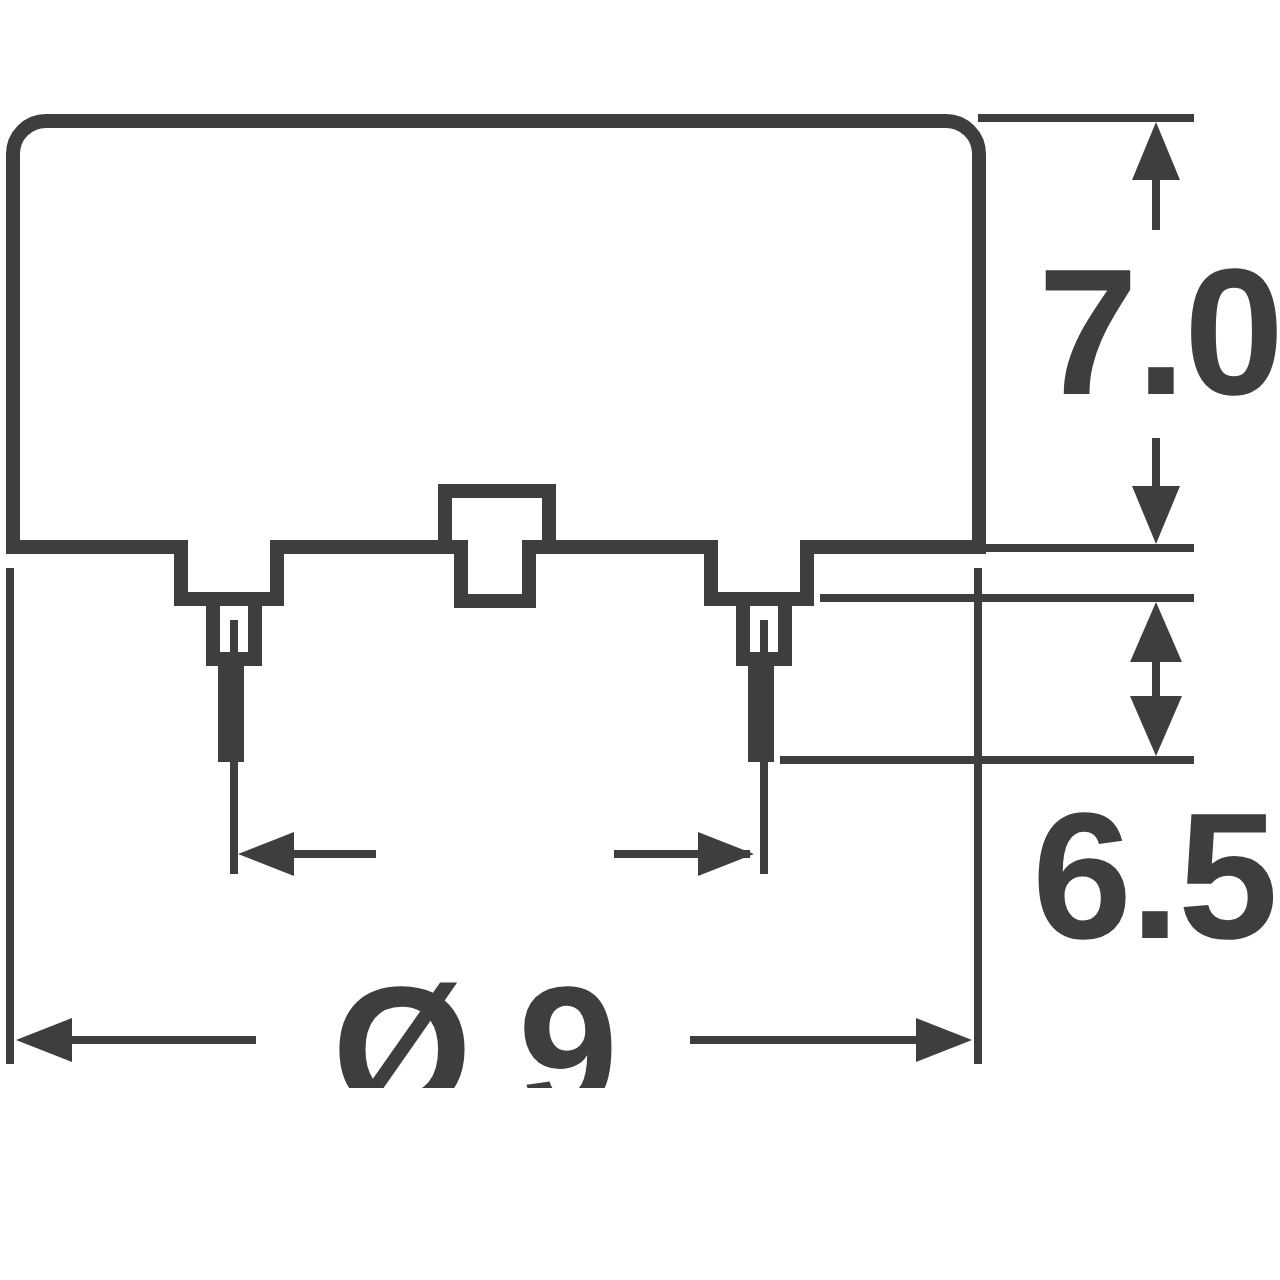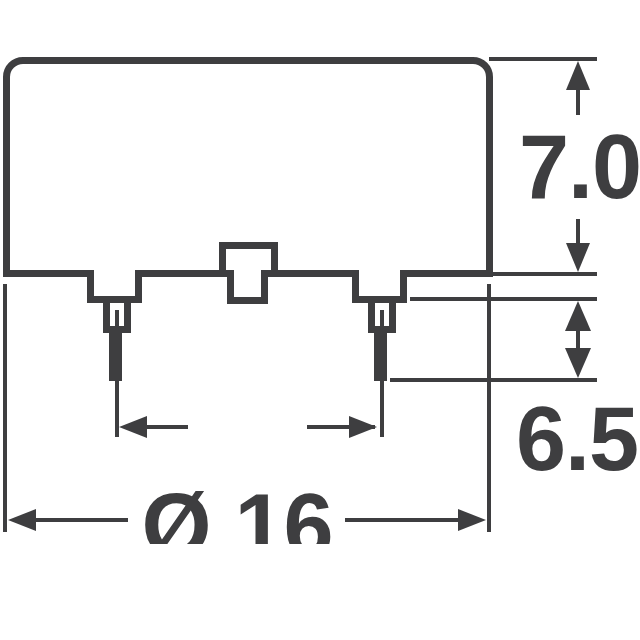--- a/index.html
+++ b/index.html
@@ -118,15 +118,15 @@
   <div class="ln" style="left:144px; top:425px; width:44px; height:4px;"></div>
   <div class="ln" style="left:307px; top:425px; width:68px; height:4px;"></div>
   <div class="ar right" style="left:349px; top:416px;"></div>
 
   <div class="ln" style="left:3px;   top:284px; width:4px; height:248px;"></div>
   <div class="ln" style="left:487px; top:284px; width:4px; height:248px;"></div>
   <div class="ar left" style="left:8px; top:509px;"></div>
   <div class="ln" style="left:34px;  top:518px; width:94px; height:4px;"></div>
   <div class="ln" style="left:345px; top:518px; width:113px; height:4px;"></div>
   <div class="ar right" style="left:458px; top:509px;"></div>
-  <div class="dim-label" style="left:87px; top:481px; width:300px;">Ø 16</div>
+  <div class="dim-label" style="left:87px; top:481px; width:300px;">Ø 9</div>
 
 </div>
 
 </body></html>

